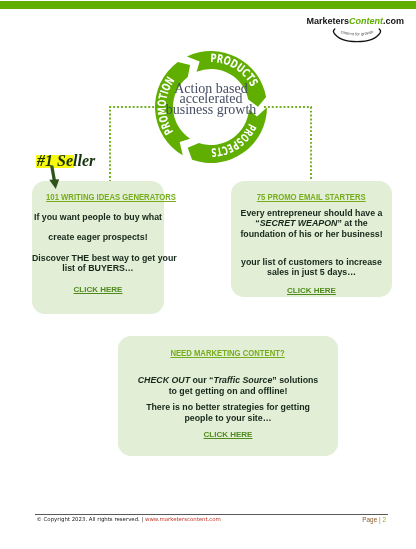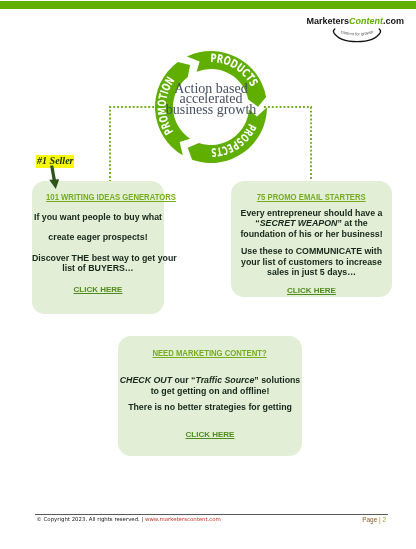--- a/index.html
+++ b/index.html
@@ -26,21 +26,21 @@
   .card{background:#e2eed5;border-radius:13px;}
   .card > div{position:absolute;left:0;right:0;text-align:center;white-space:nowrap;}
   .card-title{color:#76ad1c;font-weight:bold;font-size:9.4px;line-height:9.4px;}
   .card-title span{display:inline-block;transform:scaleX(0.822);text-decoration:underline;
       text-underline-offset:1.0px;text-decoration-thickness:1px;}
   .ln{color:#17281c;font-weight:bold;font-size:8.8px;line-height:8.8px;}
   .cta{color:#4e8b1c;font-weight:bold;text-decoration:underline;font-size:8px;line-height:8px;}
 
   
   #badge{z-index:5;left:35.6px;top:154.8px;width:38.5px;height:13.4px;background:#f9f90d;}
-  #badge-label{position:absolute;left:1.5px;top:1.6px;color:#17330c;font-size:10px;font-style:italic;
+  #badge-label{position:absolute;left:1.5px;top:1.6px;color:#17330c;font-size:16px;font-style:italic;
       font-weight:bold;line-height:10px;white-space:nowrap;font-family:"Liberation Serif",serif;}
 
   
   #footer-rule{left:34.8px;top:513.5px;width:353px;height:1.2px;background:#5a5a5a;}
   #footer-left{left:36.5px;top:516px;font-size:5.4px;color:#222;font-family:"DejaVu Sans",sans-serif;}
   #footer-left .site{color:#c0392b;}
   #footer-right{left:330px;top:515.5px;width:56px;text-align:right;font-size:6.4px;line-height:7px;font-family:"Liberation Sans",sans-serif;}
   #footer-right .pg{color:#8a5a2a;}
   #footer-right .sep{color:#d2691e;}
   #footer-right .num{color:#7ab51d;}
@@ -110,31 +110,31 @@
   <div class="ln" style="top:72.9px">Discover THE best way to get your</div>
   <div class="ln" style="top:82.7px">list of BUYERS…</div>
   <div class="cta" style="top:104.5px">CLICK HERE</div>
 </div>
 
 <div class="abs card" id="card-right" style="left:231px;top:181px;width:161px;height:116px;">
   <div class="card-title" style="top:10.7px"><span>75 PROMO EMAIL STARTERS</span></div>
   <div class="ln" style="top:28.0px">Every entrepreneur should have a</div>
   <div class="ln" style="top:38.1px"><span>“</span><i>SECRET WEAPON</i><span>” at the</span></div>
   <div class="ln" style="top:48.6px">foundation of his or her business!</div>
-  <div class="ln" style="top:66.0px">Use these to COMMUNICATE with</div>
   <div class="ln" style="top:76.8px">your list of customers to increase</div>
   <div class="ln" style="top:87.3px">sales in just 5 days…</div>
   <div class="cta" style="top:105.7px">CLICK HERE</div>
 </div>
 
-<div class="abs card" id="card-bottom" style="left:118px;top:336px;width:184px;height:120px;">
+<div class="abs card" id="card-bottom" style="left:118px;top:336px;width:184px;height:120px;padding-left:36px;">
   <div class="card-title" style="top:12.1px"><span>NEED MARKETING CONTENT?</span></div>
   <div class="ln" style="top:39.7px"><i>CHECK OUT</i><span> our “</span><i>Traffic Source</i><span>” solutions</span></div>
   <div class="ln" style="top:50.7px">to get getting on and offline!</div>
   <div class="ln" style="top:66.6px">There is no better strategies for getting</div>
+  <div class="ln" style="top:78.1px">people to your site…</div>
   <div class="cta" style="top:94.7px">CLICK HERE</div>
 </div>
 
 <div class="abs" id="footer-rule"></div>
 <div class="abs" id="footer-left">
   <span>© Copyright 2023. All rights reserved. | </span><span class="site">www.marketerscontent.com</span>
 </div>
 <div class="abs" id="footer-right">
   <span class="pg">Page</span>
   <span class="sep">|</span>

